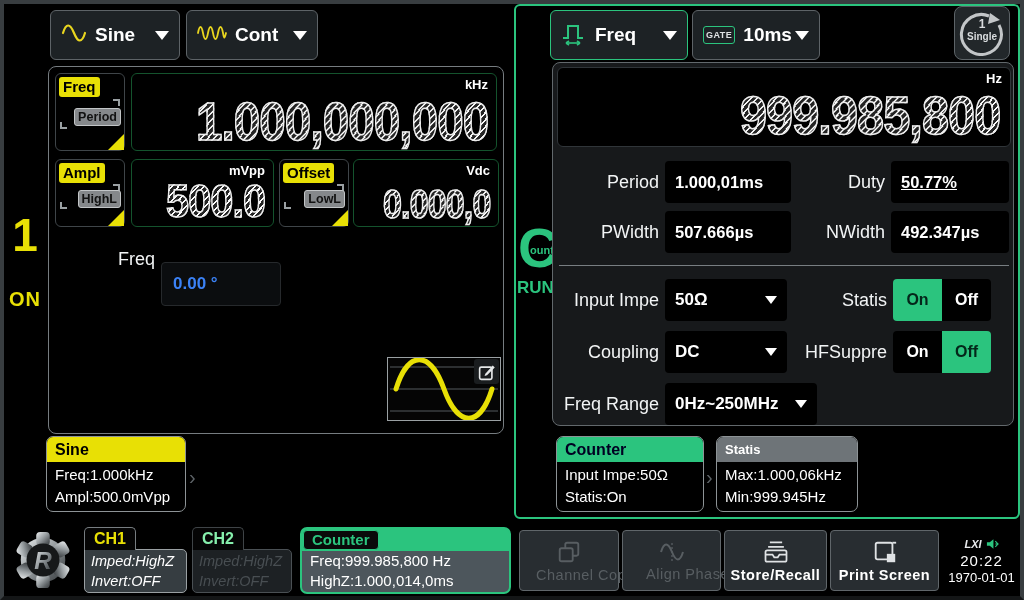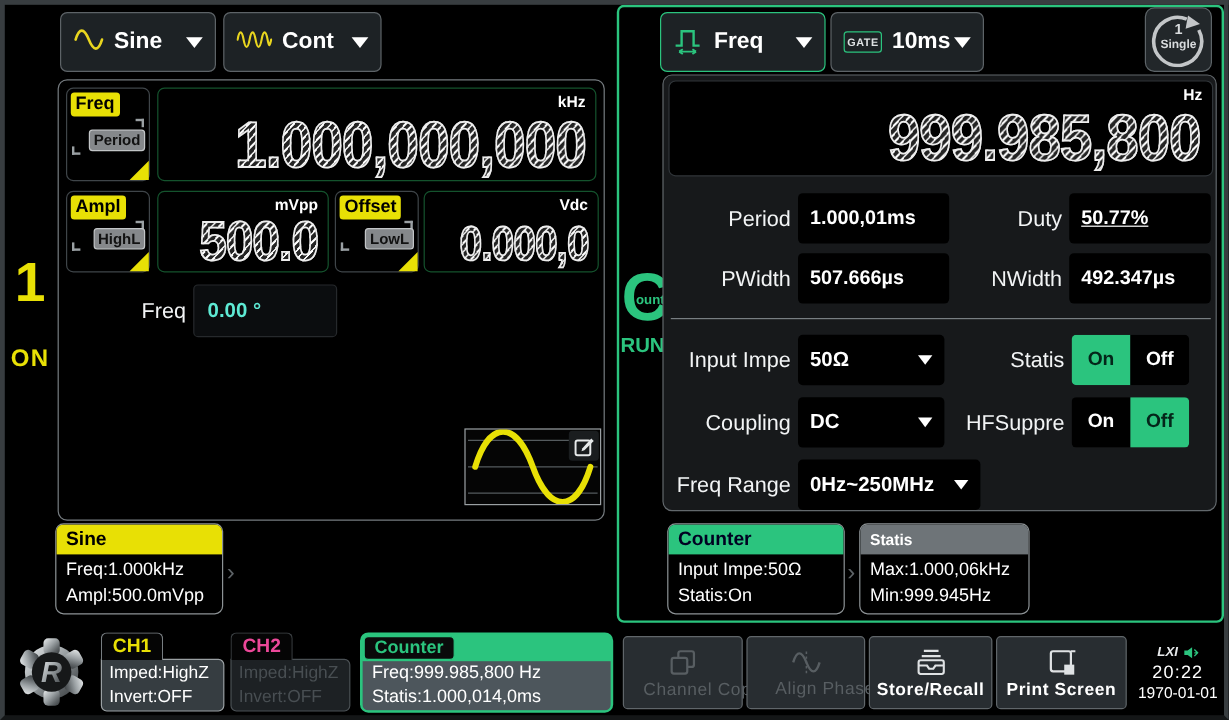--- a/index.html
+++ b/index.html
@@ -50,21 +50,21 @@
   .vdisp .val{position:absolute;right:8px;bottom:2px;line-height:1;white-space:nowrap;
     transform-origin:right bottom;}
   .hatch{font-weight:bold;color:#f2f2f2;letter-spacing:-1px;}
   @supports ((-webkit-background-clip:text)){
     .hatch{background-image:repeating-linear-gradient(135deg,#ffffff 0 1.6px,rgba(255,255,255,.14) 1.6px 5px);
       -webkit-background-clip:text;background-clip:text;color:transparent;-webkit-text-stroke:1.5px #ededed;}
   }
 
   .plabel{position:absolute;color:#f2f4f5;font-size:18px;text-align:right;height:44px;line-height:44px;}
   .pbox{position:absolute;background:#0b0d0f;border:1px solid #26292c;border-radius:4px;
-    color:#5eead4;font-weight:bold;font-size:17px;line-height:42px;padding-left:11px;cursor:pointer;}
+    color:#3b82f6;font-weight:bold;font-size:17px;line-height:42px;padding-left:11px;cursor:pointer;margin-top:25px;}
 
   .preview{position:absolute;left:338px;top:290px;width:114px;height:64px;background:#050505;
     border:1px solid #9aa0a3;cursor:pointer;}
   .editbtn{position:absolute;right:1px;top:1px;width:25px;height:25px;background:#1a1d1f;
     border-radius:3px;display:flex;align-items:center;justify-content:center;cursor:pointer;}
 
   
   .card{position:absolute;background:#000;border:1px solid #8d9396;border-radius:7px;overflow:hidden;cursor:pointer;}
   .card-head{height:25px;line-height:25px;padding:0 8px;font-weight:bold;font-size:16px;}
   .head-yellow{background:#e8e005;color:#000;}
@@ -95,22 +95,22 @@
   .single{position:absolute;left:438px;top:0;width:56px;height:54px;background:#22272a;
     border:1px solid #5d6468;border-radius:8px;display:flex;align-items:center;justify-content:center;cursor:pointer;}
 
   
   .logo-btn{position:absolute;left:12px;top:527px;width:62px;height:66px;cursor:pointer;}
   .tabcard{position:absolute;cursor:pointer;}
   .tabrow{display:flex;height:23px;}
   .chtab{background:#050505;border:1px solid #777d81;border-bottom:none;border-radius:5px 5px 0 0;
     padding:0 9px;font-weight:bold;font-size:16px;line-height:22px;color:#e8e005;}
   .chbody{height:44px;background:#363d41;border:1px solid #9aa0a3;border-radius:0 5px 5px 5px;
-    margin-top:-1px;padding:1px 6px;color:#fff;font-size:14.5px;line-height:20px;white-space:nowrap;}
-  .tabcard.off .chtab{color:#ec4899;border-color:#3f4447;}
+    margin-top:-1px;padding:1px 6px;color:#fff;font-size:14.5px;line-height:20px;white-space:nowrap;font-style:italic;}
+  .tabcard.off .chtab{color:#86efac;border-color:#3f4447;}
   .tabcard.off .chbody{background:#1d2124;border-color:#4a5054;color:#484e52;}
   .cbc{position:absolute;border:2px solid #2bc47e;border-radius:7px;background:#2bc47e;overflow:hidden;cursor:pointer;}
   .cbc-tabrow{height:22px;background:#2bc47e;}
   .cbc-tab{display:inline-block;background:#0a0a0a;border:1px solid #2bc47e;border-radius:4px;
     margin:1px 0 0 1px;padding:0 8px;color:#2bc47e;font-weight:bold;font-size:15px;line-height:18px;}
   .cbc-body{height:41px;background:#4d565c;color:#fff;font-size:15px;line-height:20px;padding:0 8px;white-space:nowrap;}
 
   .bbtn{position:absolute;top:530px;height:61px;background:#282d31;border:1px solid #60666a;border-radius:4px;
     display:flex;flex-direction:column;align-items:center;justify-content:center;gap:2px;cursor:pointer;}
   .bbtn .blabel{font-size:14.5px;font-weight:bold;color:#fff;letter-spacing:.5px;white-space:nowrap;}
@@ -361,21 +361,21 @@
     <div class="chbody" style="width:100px;">
       <div>Imped:HighZ</div>
       <div>Invert:OFF</div>
     </div>
   </div>
 
   <div class="cbc" style="left:300px;top:527px;width:211px;height:67px;">
     <div class="cbc-tabrow"><span class="cbc-tab">Counter</span></div>
     <div class="cbc-body">
       <div>Freq:999.985,800 Hz</div>
-      <div>Statis:1.000,014,0ms</div>
+      <div>HighZ:1.000,014,0ms</div>
     </div>
   </div>
 
   <div class="bbtn disabled" style="left:519px;width:100px;">
     <svg width="26" height="26" viewBox="0 0 28 28">
       <rect x="10" y="4" width="14" height="14" rx="2" fill="none" stroke="#585e62" stroke-width="2"></rect>
       <rect x="4" y="10" width="14" height="14" rx="2" fill="#282d31" stroke="#585e62" stroke-width="2"></rect>
     </svg>
     <span class="blabel">Channel Copy</span>
   </div>

